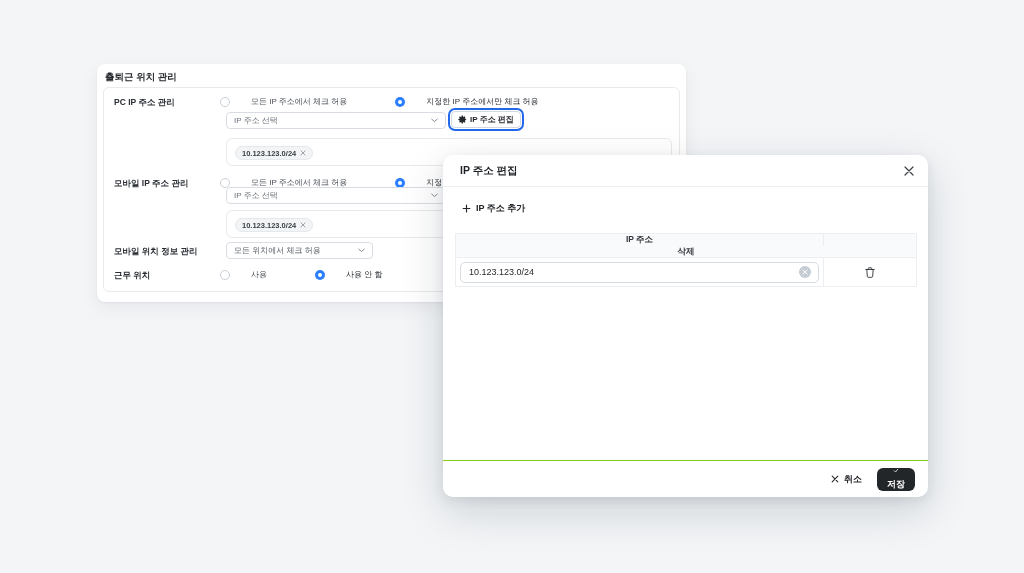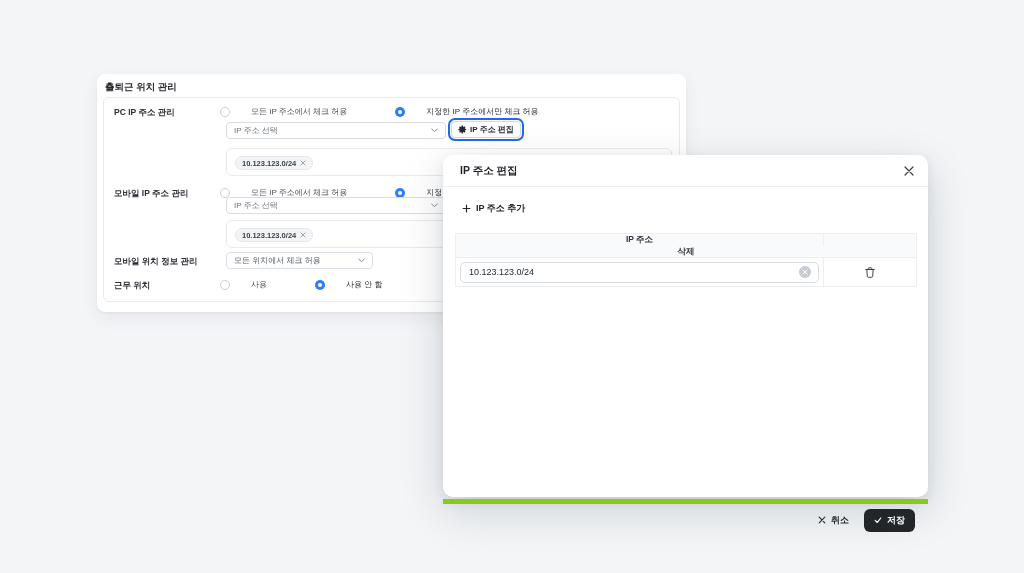--- a/index.html
+++ b/index.html
@@ -5,21 +5,21 @@
   :root{
     --page_bg:#f3f5f7; --card_bg:#ffffff; --border:#e8eaee; --accent:#2b7fff;
     --highlight_outline:#2169e8; --save_button_bg:#232629; --table_header_bg:#f9fafb;
     --tag_bg:#f2f4f6; --text_dark:#24272c; --text_mid:#4b5158; --text_soft:#6d747c;
   }
   *{box-sizing:border-box;}
   body{margin:0;font-family:"Liberation Sans",sans-serif;}
   #stage{position:relative;width:1024px;height:573px;background:var(--page_bg);overflow:hidden;}
 
   
-  .card{position:absolute;left:97px;top:74px;width:589px;height:238px;background:var(--card_bg);
+  .card{position:absolute;left:97px;top:64px;width:589px;height:238px;background:var(--card_bg);
         border-radius:8px;box-shadow:0 1px 3px rgba(17,24,39,.05),0 6px 18px rgba(17,24,39,.06);padding-left:12px;}
   .card-title{position:absolute;left:8px;top:7px;font-size:9.5px;font-weight:bold;color:var(--text_dark);}
   .inner{position:absolute;left:6px;top:23px;width:577px;height:205px;border:1px solid var(--border);border-radius:6px;}
   .row-label{position:absolute;left:10px;font-size:8.5px;font-weight:bold;color:#2a2e34;line-height:11px;}
   .radio-row{position:absolute;left:116px;display:flex;gap:12px;align-items:center;height:11px;}
   .radio{display:flex;align-items:center;gap:21px;font-size:8px;color:var(--text_mid);cursor:default;}
   .rb{width:10px;height:10px;border-radius:50%;flex:none;}
   .rb.off{border:1px solid #c9cfd7;background:#fff;}
   .rb.on{background:var(--accent);position:relative;}
   .rb.on::after{content:"";position:absolute;left:3px;top:3px;width:4px;height:4px;border-radius:50%;background:#fff;}
@@ -46,25 +46,25 @@
   .tbl-row{display:flex;height:29px;border:1px solid #eceef1;border-top:none;background:#fff;}
   .col-ip{width:368px;border-right:1px solid #eceef1;display:flex;align-items:center;justify-content:center;}
   .col-del{flex:1;display:flex;align-items:center;justify-content:center;}
   .tbl-head .col-ip,.tbl-head .col-del{font-weight:bold;color:#33373d;}
   .cell-ip{width:368px;border-right:1px solid #eceef1;position:relative;display:flex;align-items:center;padding:0 4px;}
   .ip-input{width:100%;height:21px;border:1px solid #d7dce2;border-radius:5px;font-size:9px;color:#26292e;
             padding:0 22px 0 8px;font-family:inherit;outline:none;background:#fff;}
   .clear-ic{position:absolute;right:12px;width:12px;height:12px;border-radius:50%;background:#c6ccd4;
             display:flex;align-items:center;justify-content:center;color:#fff;cursor:pointer;}
   .trash{display:flex;color:#33373c;cursor:pointer;}
-  .modal-footer{position:absolute;left:0;right:0;top:305px;height:37px;border-top:5px solid #84cc16;
-                display:flex;align-items:center;justify-content:flex-end;gap:15px;padding-right:13px;margin-top:39px;}
+  .modal-footer{position:absolute;left:0;right:0;top:305px;height:37px;border-top:1px solid #84cc16;
+                display:flex;align-items:center;justify-content:flex-end;gap:15px;padding-right:13px;}
   .cancel-btn{display:flex;align-items:center;gap:5px;font-size:9px;font-weight:bold;color:#26292e;cursor:pointer;}
   .save-btn{display:flex;align-items:center;gap:5px;background:var(--save_button_bg);color:#fff;font-size:9px;
-            font-weight:bold;height:23px;padding:0 10px;border-radius:6px;border:none;cursor:pointer;font-family:inherit;}
+            font-weight:bold;height:23px;padding:0 10px;border-radius:6px;border:none;cursor:pointer;font-family:inherit;flex-direction:column;}
 </style>
 </head>
 <body>
 
 <div id="stage">
 
   <section class="card">
     <div class="card-title">출퇴근 위치 관리</div>
 
     <div class="inner">

